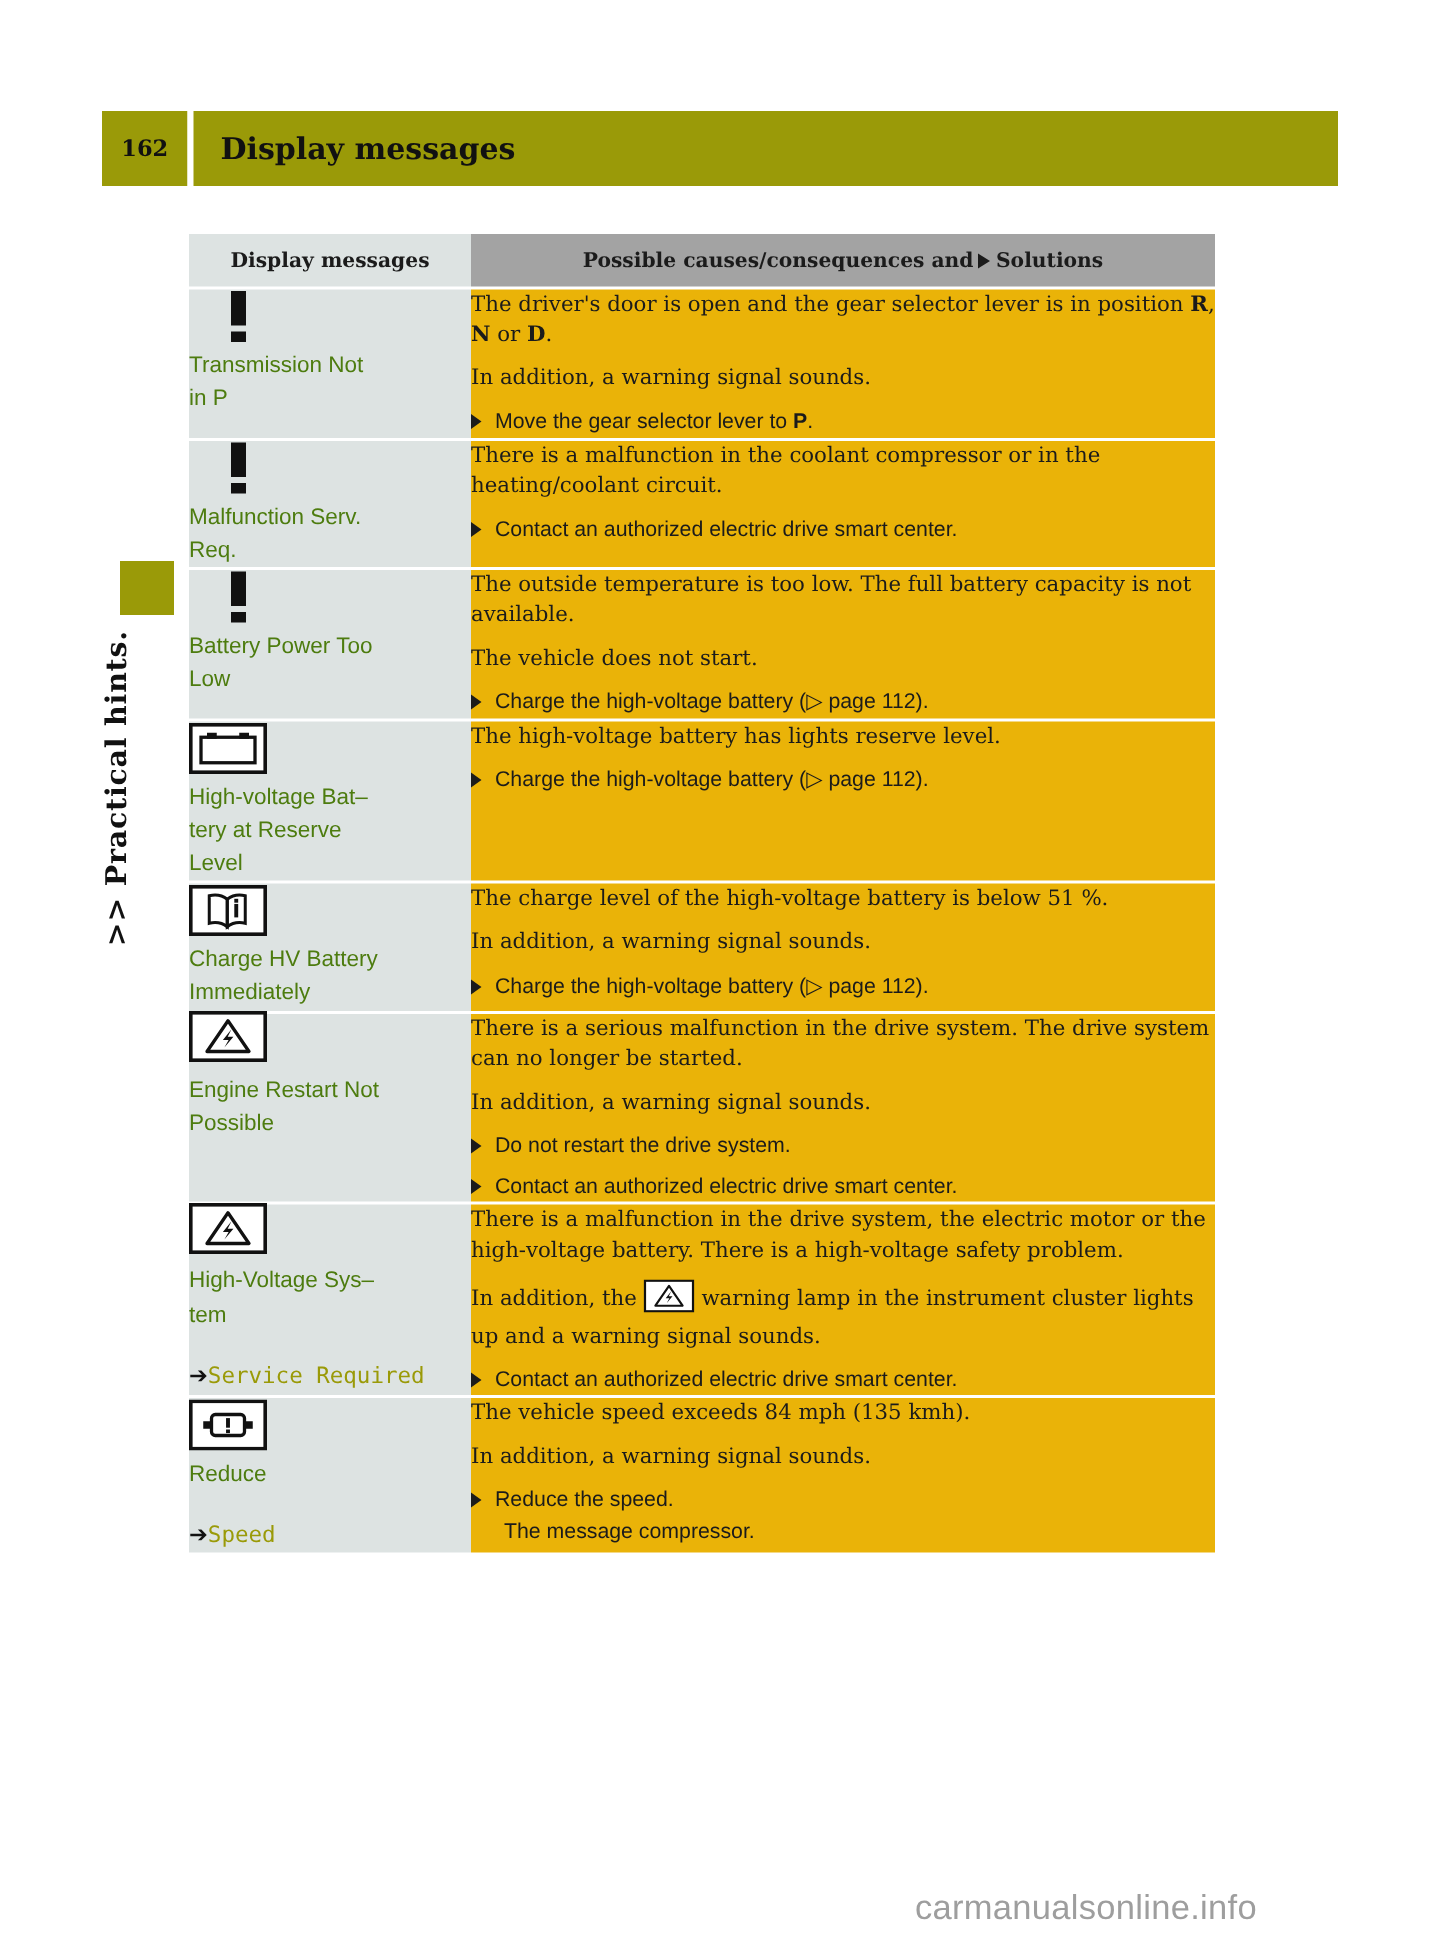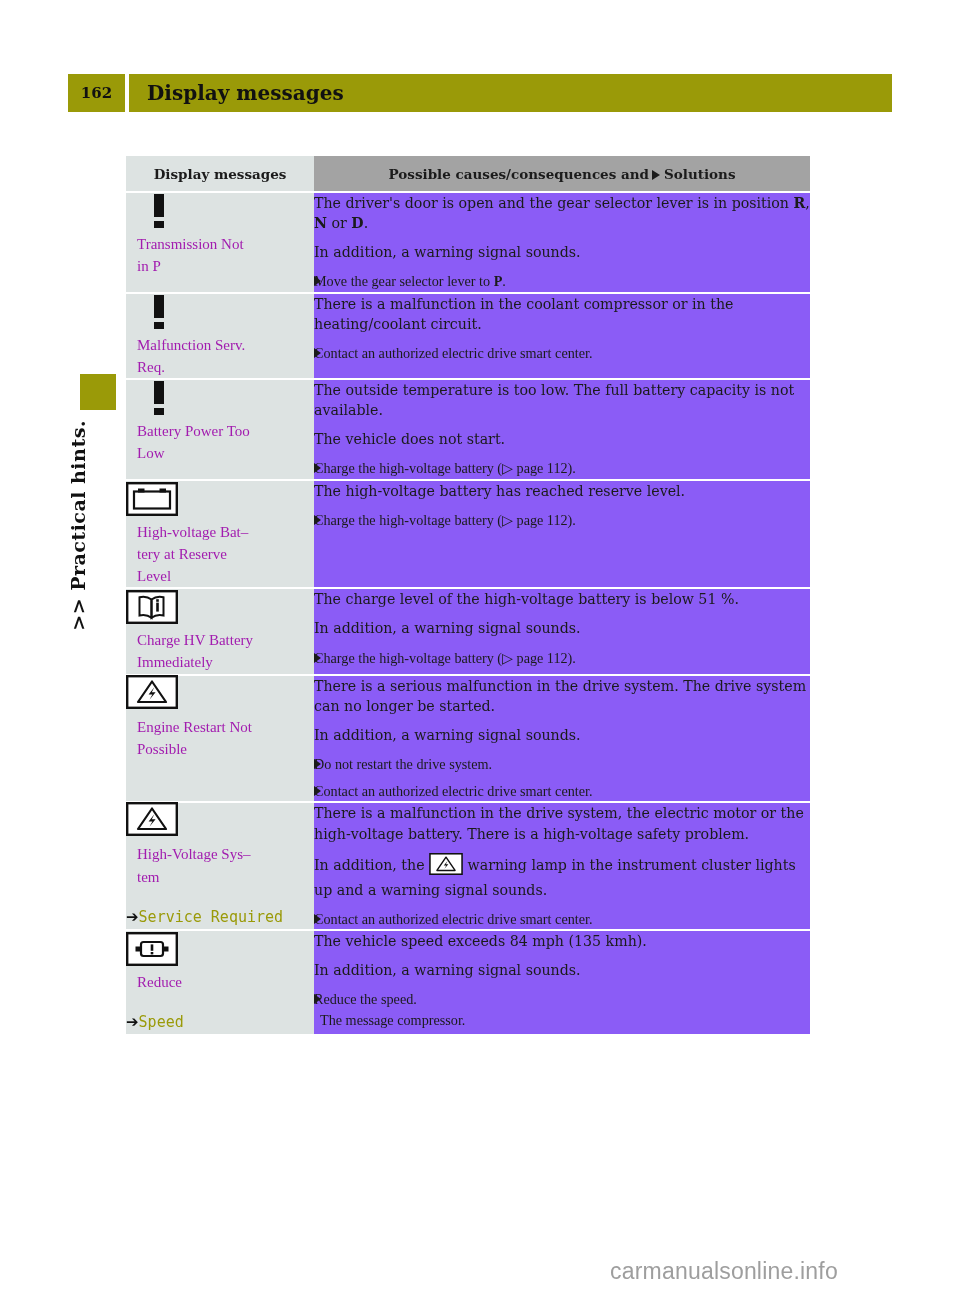--- a/index.html
+++ b/index.html
@@ -14,21 +14,21 @@
     position: relative;
     overflow: hidden;
   }
 
   
   #header-bar {
     position: absolute;
     left: 68px;
     top: 74px;
     width: 824px;
-    height: 38px;
+    height: 50px;
     display: flex;
     align-items: stretch;
   }
   #page-number-block {
     width: 57px;
     background: #9a9a08;
     display: flex;
     align-items: center;
     justify-content: center;
   }
@@ -127,38 +127,37 @@
     border-bottom: 5.5px solid transparent;
     vertical-align: -1px;
     margin: 0 4px 0 3px;
   }
 
   td.cell-left {
     background: #dde3e2;
     padding: 12px 12px 16px 12px;
   }
   td.cell-right {
-    background: #8b5cf6;
+    background: #eab308;
     padding: 13px 14px 14px 16px;
   }
 
   
   .icon-slot {
     height: 36px;
     margin-bottom: 4px;
     display: flex;
     align-items: center;
   }
   .msg-text {
-    font-family: Liberation Serif, serif;
+    font-family: Liberation Sans, sans-serif;
     font-size: 15px;
     line-height: 1.48;
-    color: #a21caf;
+    color: #4d7c0f;
     white-space: pre-line;
-    padding-left: 11px;
   }
   .msg-sub {
     font-family: "DejaVu Sans Mono", monospace;
     font-size: 15px;
     line-height: 1.48;
     color: #9a9a08;
     margin-top: 18px;
     white-space: pre-line;
   }
   .arrow-glyph {
@@ -172,25 +171,26 @@
     font-family: "DejaVu Serif", serif;
     font-size: 14.2px;
     line-height: 1.42;
     color: #1b1b1b;
     margin: 0 0 9px 0;
   }
   .para:last-child { margin-bottom: 0; }
   .para b { font-weight: 700; }
 
   .solution {
-    font-family: Liberation Serif, serif;
+    font-family: Liberation Sans, sans-serif;
     font-size: 14.2px;
     line-height: 1.42;
     color: #1b1b1b;
     margin: 0 0 7px 0;
+    padding-left: 16px;
     position: relative;
   }
   .solution:last-child { margin-bottom: 0; }
   .solution .tri-s {
     position: absolute;
     left: 0;
     top: 5px;
     width: 0; height: 0;
     border-left: 7.5px solid #1b1b1b;
     border-top: 5px solid transparent;
@@ -331,21 +331,21 @@
                 <rect x="33.5" y="6.5" width="6.5" height="4" fill="#111111"></rect>
                 <rect x="8" y="9.5" width="36" height="17" fill="none" stroke="#111111" stroke-width="2.2"></rect>
               </svg>
             </div>
           </div>
           <div class="msg-text">High-voltage Bat–
 tery at Reserve
 Level</div>
         </td>
         <td class="cell-right">
-          <p class="para">The high-voltage battery has reached reserve level.</p>
+          <p class="para">The high-voltage battery has lights reserve level.</p>
           <p class="solution"><span class="tri-s"></span>Charge the high-voltage battery (<span>▷</span> page 112).</p>
         </td>
       </tr>
       <tr>
         <td class="cell-left">
           <div class="icon-slot">
             <div>
               <svg class="ico" width="52" height="34" viewBox="0 0 52 34">
                 <rect x="1.2" y="1.2" width="49.6" height="31.6" fill="#ffffff" stroke="#111111" stroke-width="2.4"></rect>
                 <path d="M25.5 9.5 C22 6.8 17.5 6.3 13.5 7.2 L13.5 25.5 C17.5 24.6 22 25.1 25.5 27.8 Z" fill="none" stroke="#111111" stroke-width="2"></path>

